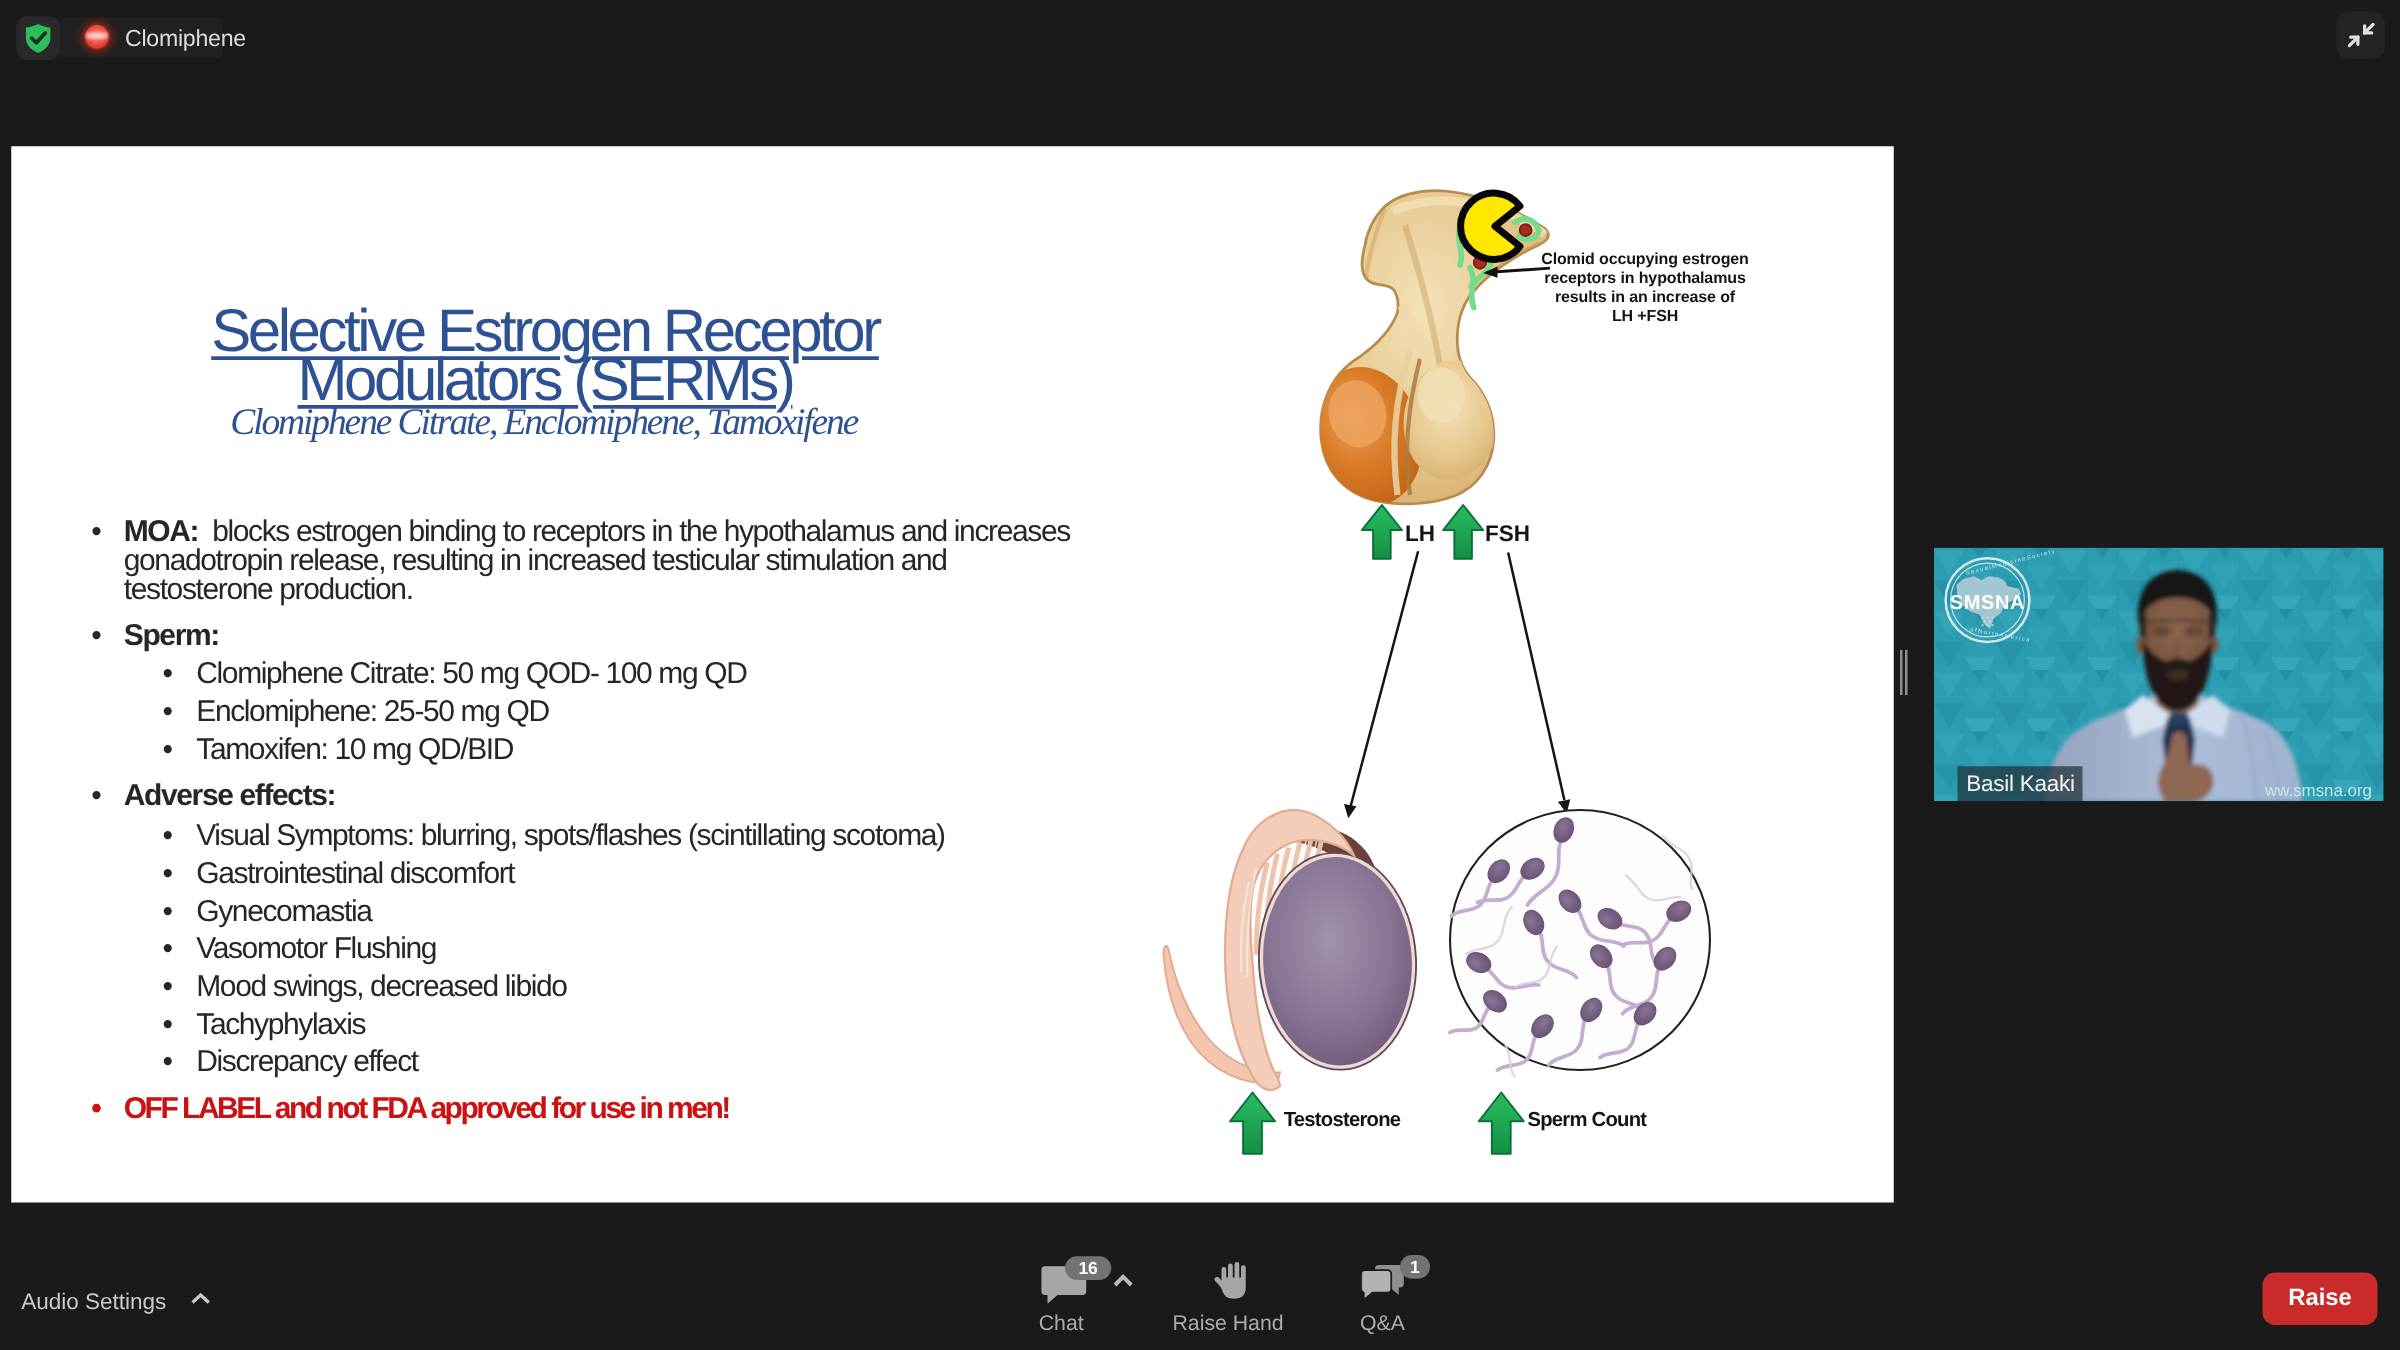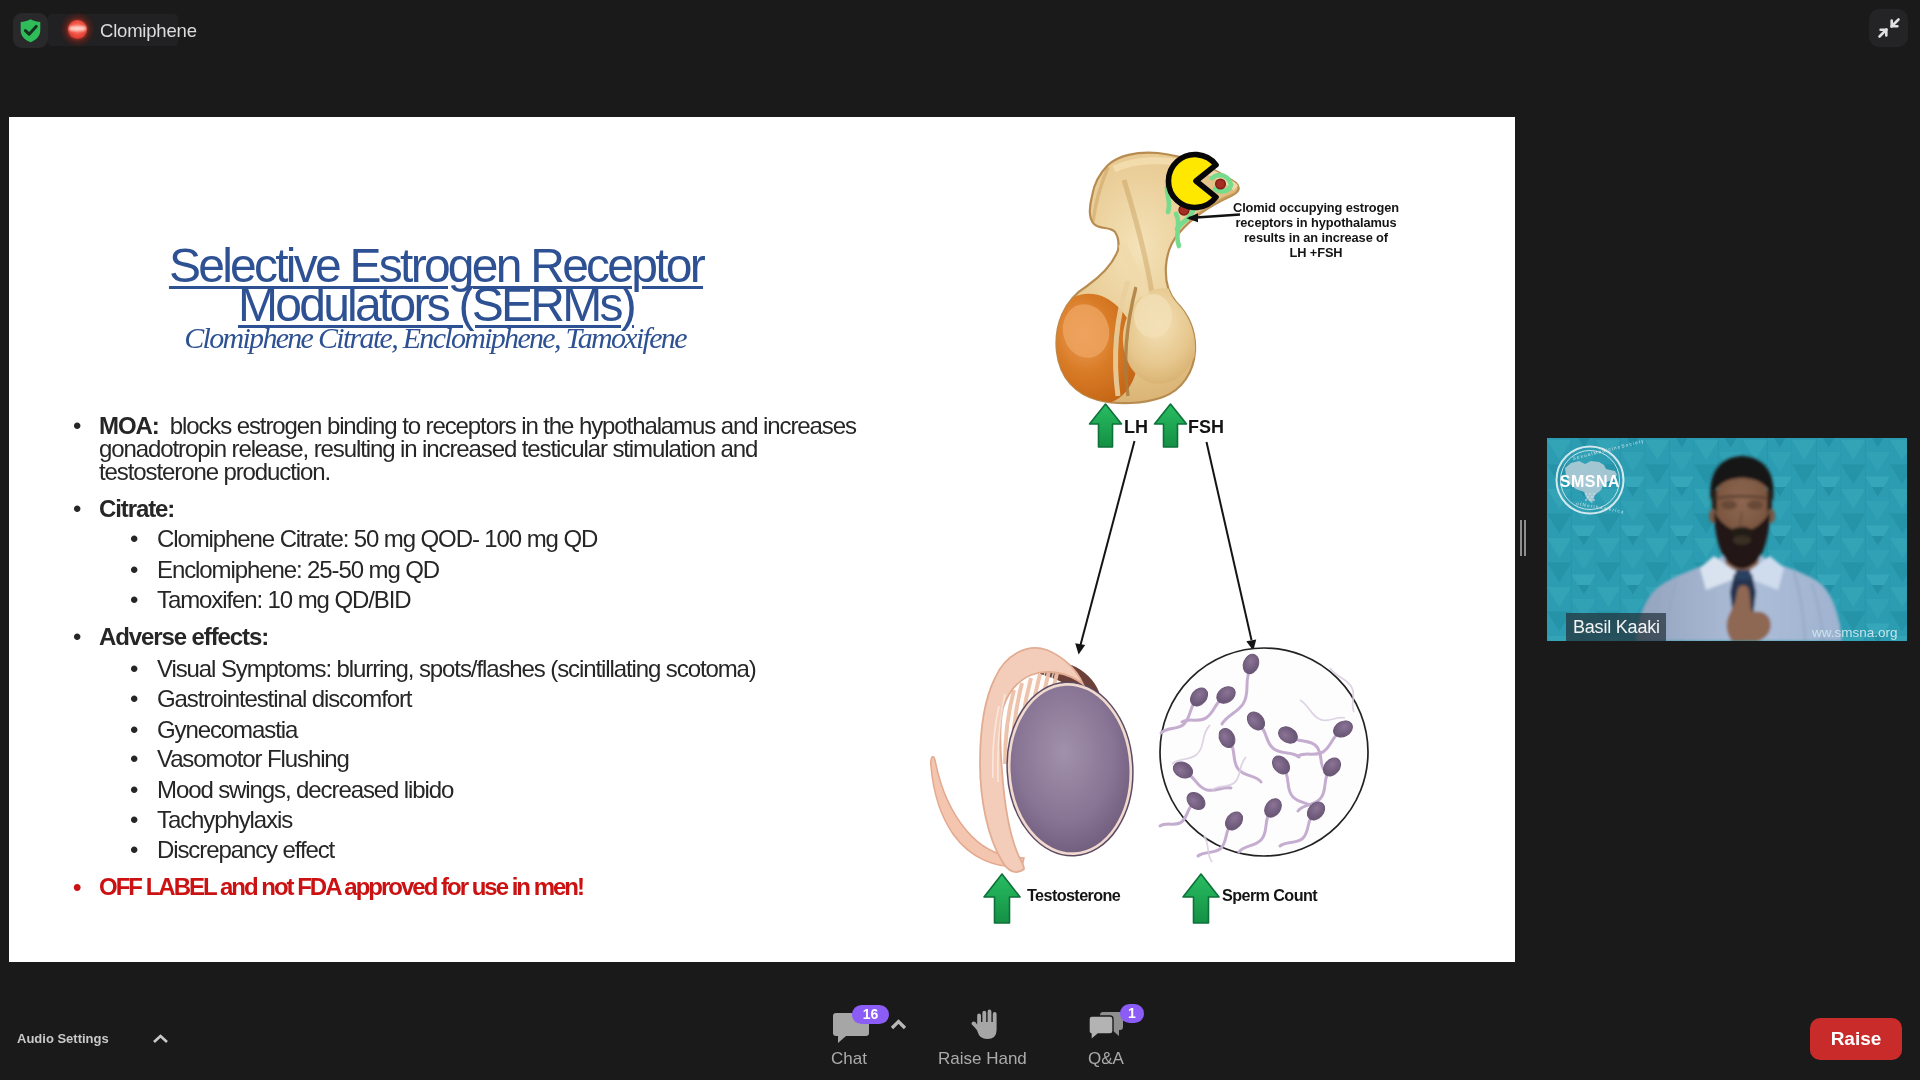--- a/index.html
+++ b/index.html
@@ -21,21 +21,21 @@
   .title{font-size:48px;color:#2e5193;letter-spacing:-2.75px;}
   .title u{text-decoration-thickness:3px;text-underline-offset:4px;}
   .subtitle{font-size:30px;font-style:italic;color:#2e5193;letter-spacing:-1.7px;}
   .body{font-size:24px;letter-spacing:-1.1px;color:#262626;}
   .bullet{font-size:24px;color:#262626;}
   .red{color:#cb1111;font-weight:bold;letter-spacing:-2.0px;}
   
   .toollabel{font-size:17px;color:#ababab;}
   #leave{left:1810px;top:1018px;width:92px;height:42px;background:#c92b2b;border-radius:10px;
      color:#ffffff;font-size:19px;font-weight:bold;text-align:center;line-height:42px;}
-  .badge{position:absolute;background:#8b5cf6;border-radius:10px;color:#fff;font-weight:bold;
+  .badge{position:absolute;background:#737373;border-radius:10px;color:#fff;font-weight:bold;
      font-size:14px;text-align:center;}
   
   #vid{left:1547px;top:438px;width:360px;height:203px;overflow:hidden;}
   #namelabel{left:1550px;top:613px;height:28px;background:rgba(36,50,60,0.72);color:#f4f4f4;
      font-size:18px;line-height:28px;padding:0 6px 0 7px;letter-spacing:-0.2px;margin-left:16px;}
 </style>
 </head>
 <body>
 
   <div class="abs" style="left:48px;top:14px;width:130px;height:32px;background:#212123;border-radius:4px;"></div>
@@ -66,21 +66,21 @@
     <div class="t title" style="left:147px;top:121px;width:560px;text-align:center;"><u>Selective Estrogen Receptor</u></div>
     <div class="t title" style="left:147px;top:160px;width:560px;text-align:center;"><u>Modulators (SERMs)</u></div>
     <div class="t subtitle" style="left:136px;top:204px;width:580px;text-align:center;font-family:Liberation Serif, serif;">Clomiphene Citrate, Enclomiphene, Tamoxifene</div>
 
     <div class="t bullet" style="left:64px;top:295px;">•</div>
     <div class="t body" style="left:90px;top:295px;"><b>MOA:</b>&nbsp; blocks estrogen binding to receptors in the hypothalamus and increases</div>
     <div class="t body" style="left:90px;top:317.8px;">gonadotropin release, resulting in increased testicular stimulation and</div>
     <div class="t body" style="left:90px;top:340.5px;">testosterone production.</div>
 
     <div class="t bullet" style="left:64px;top:377.8px;">•</div>
-    <div class="t body" style="left:90px;top:377.8px;"><b>Citrate:</b></div>
+    <div class="t body" style="left:90px;top:377.8px;"><b>Sperm:</b></div>
     <div class="t bullet" style="left:121px;top:408.4px;">•</div>
     <div class="t body" style="left:148px;top:408.4px;">Clomiphene Citrate: 50 mg QOD- 100 mg QD</div>
     <div class="t bullet" style="left:121px;top:439px;">•</div>
     <div class="t body" style="left:148px;top:439px;">Enclomiphene: 25-50 mg QD</div>
     <div class="t bullet" style="left:121px;top:468.8px;">•</div>
     <div class="t body" style="left:148px;top:468.8px;">Tamoxifen: 10 mg QD/BID</div>
 
     <div class="t bullet" style="left:64px;top:505.5px;">•</div>
     <div class="t body" style="left:90px;top:505.5px;"><b>Adverse effects:</b></div>
     <div class="t bullet" style="left:121px;top:537.7px;">•</div>
@@ -423,21 +423,21 @@
 </svg>
 
   </div>
   <div class="abs" id="namelabel">Basil Kaaki</div>
 
   <svg class="abs" style="left:1519px;top:520px;" width="10" height="36" viewBox="0 0 10 36">
     <rect x="1" y="0" width="2" height="36" fill="#8f8f8f"></rect>
     <rect x="5" y="0" width="2" height="36" fill="#8f8f8f"></rect>
   </svg>
 
-  <div class="abs toollabel" style="left:17px;top:1031px;font-size:13px;color:#c9c9c9;font-weight:bold;text-align:right;">Audio Settings</div>
+  <div class="abs toollabel" style="left:17px;top:1031px;font-size:18px;color:#c9c9c9;font-weight:normal;text-align:right;">Audio Settings</div>
   <svg class="abs" style="left:152px;top:1033px;" width="17" height="12" viewBox="0 0 17 12">
     <path d="M2 9 L8.5 3 L15 9" fill="none" stroke="#c9c9c9" stroke-width="2.6"></path>
   </svg>
 
   <svg class="abs" style="left:833px;top:1010px;" width="75" height="34" viewBox="0 0 75 34">
     <path d="M3 3 h30 a3 3 0 0 1 3 3 v17 a3 3 0 0 1 -3 3 h-20 l-8 7 v-7 h-2 a3 3 0 0 1 -3 -3 v-17 a3 3 0 0 1 3 -3 z" fill="#a6a6a6"></path>
     <path d="M59 18 L65.5 11.5 L72 18" fill="none" stroke="#b9b9b9" stroke-width="3.2"></path>
   </svg>
   <div class="badge" style="left:852px;top:1005px;width:37px;height:19px;line-height:19px;border-radius:9.5px;">16</div>
   <div class="abs toollabel" style="left:831px;top:1049px;">Chat</div>

